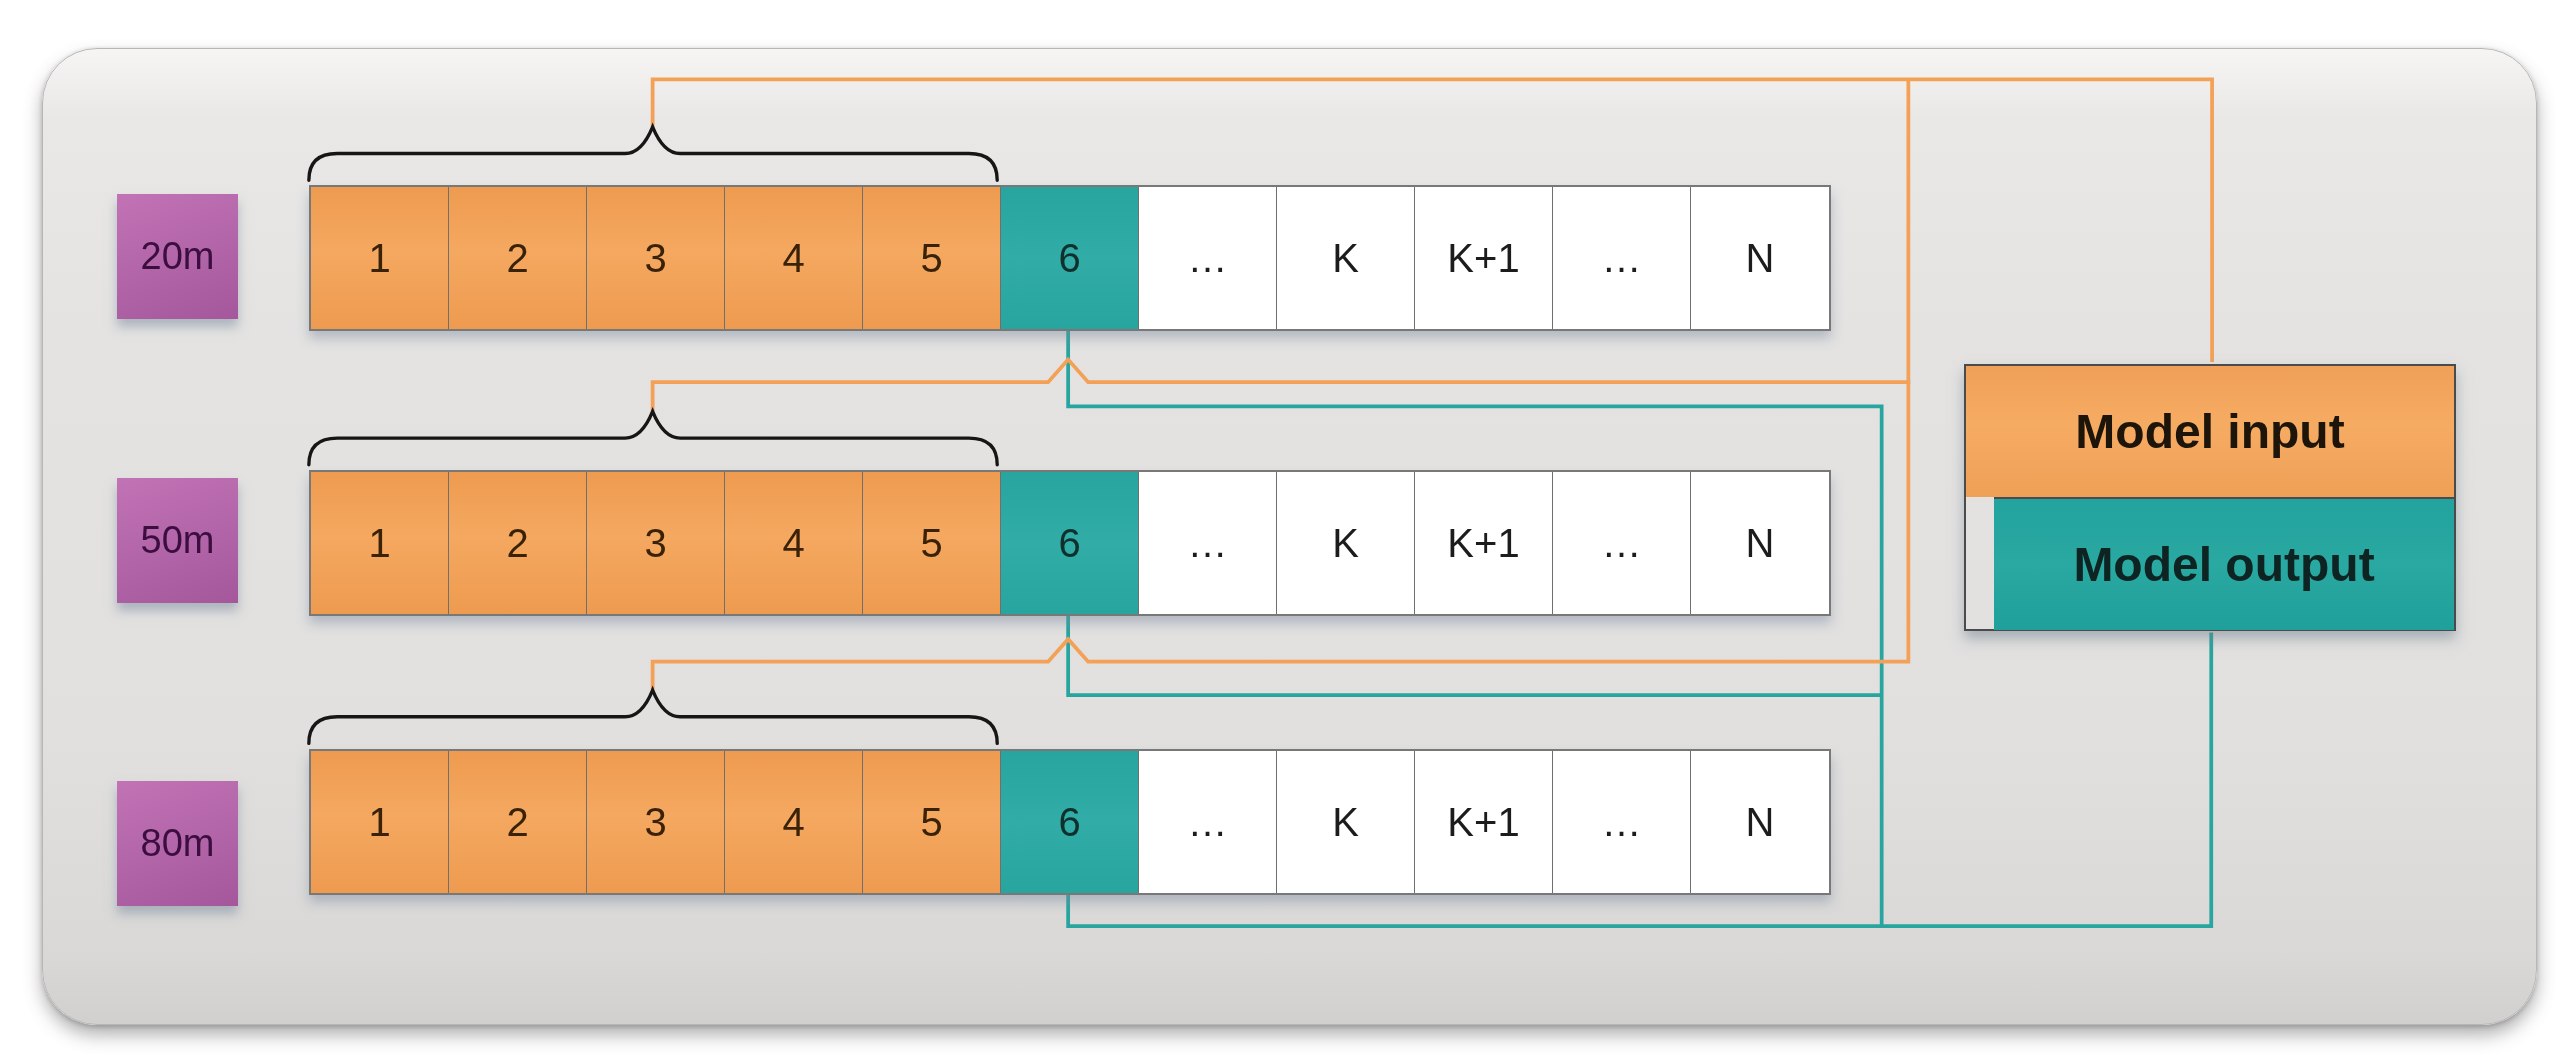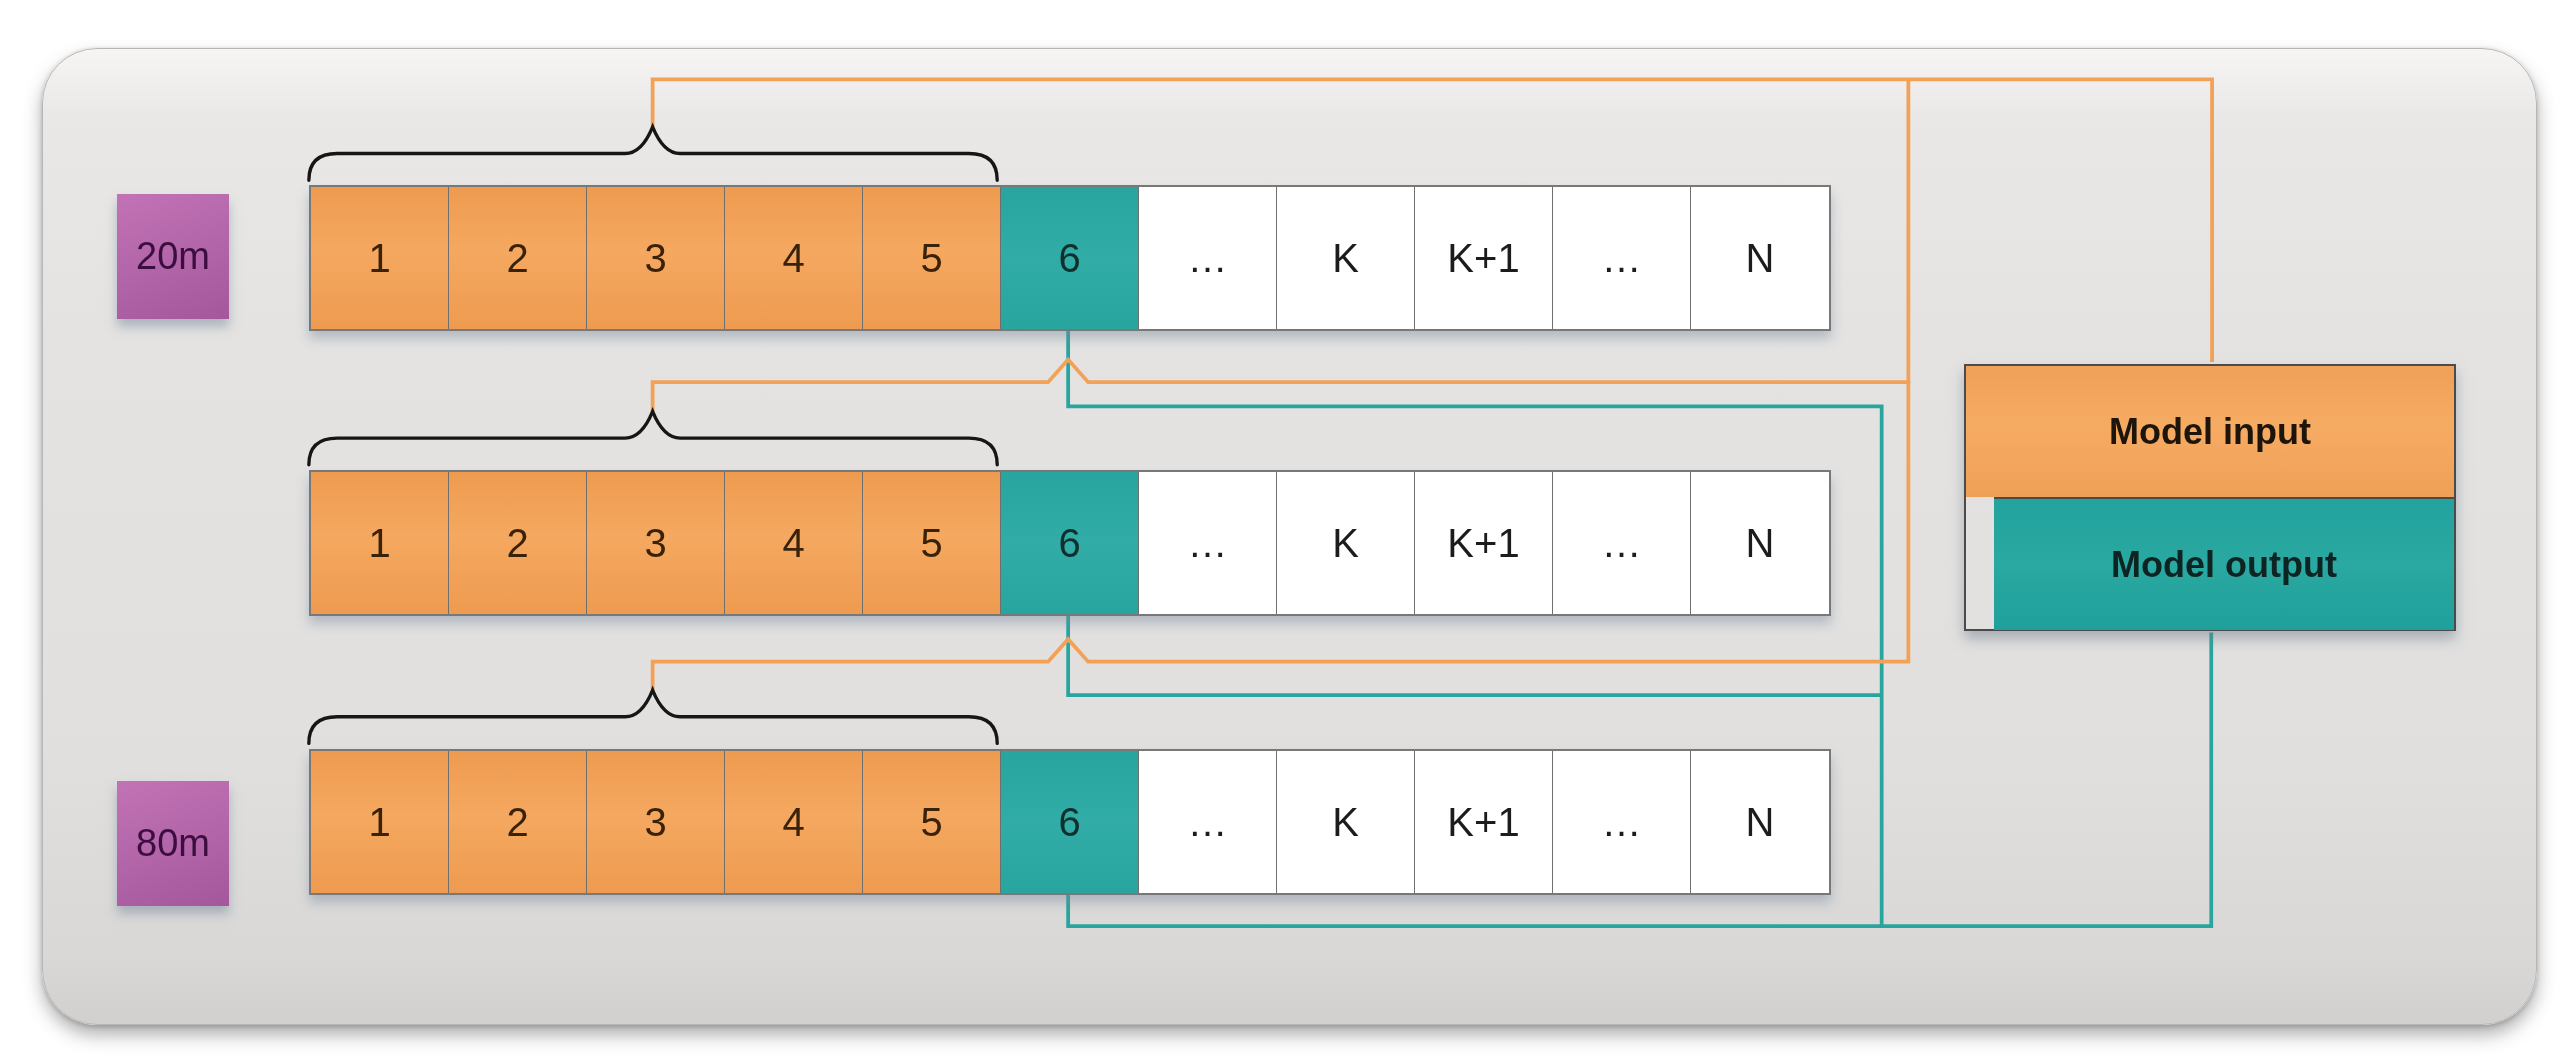--- a/index.html
+++ b/index.html
@@ -3,38 +3,38 @@
 <meta charset="utf-8">
 <style>
   html,body{margin:0;padding:0;background:#ffffff;}
   .stage{position:relative;width:2576px;height:1058px;background:#ffffff;overflow:hidden;
          font-family:"Liberation Sans", sans-serif;}
   .panel{position:absolute;left:42px;top:48px;width:2493px;height:975px;border-radius:55px;
          background:linear-gradient(180deg,#f6f5f4 0%,#e9e8e7 7%,#e4e3e2 28%,#e1e0df 70%,#d9d8d7 93%,#d1d0cf 100%);
          border:1.7px solid #b8b6b5;
          box-shadow:0 10px 18.4px rgba(80,80,80,.45), 0 1.7px 4.2px rgba(0,0,0,.2);}
   .connectors{position:absolute;left:0;top:0;width:2576px;height:1058px;}
-  .row-label{position:absolute;left:117px;width:112px;height:125px;
+  .row-label{position:absolute;left:117px;width:121px;height:125px;
              background:linear-gradient(160deg,#c173b6 0%,#b164a7 55%,#a4589b 100%);
              color:#3c0d3f;font-size:38px;display:flex;align-items:center;justify-content:center;
              box-shadow:0 7.5px 10px rgba(120,135,155,.5);}
   .cells{position:absolute;left:309px;height:142px;display:flex;
          border:2.5px solid #787878;box-sizing:content-box;
          box-shadow:0 7.5px 11px rgba(120,135,155,.45);}
   .cell{width:138px;box-sizing:border-box;display:flex;align-items:center;justify-content:center;
         font-size:40px;border-right:1.7px solid #6f6f6f;}
   .cell:last-child{border-right:none;}
   .cell.input{background:linear-gradient(180deg,#ee9b50 0%,#f5a860 45%,#ee9b50 100%);color:#3a2208;}
   .cell.output{background:linear-gradient(180deg,var(--c-output) 0%,#31aca6 50%,var(--c-output) 100%);color:#10302d;}
   .cell.future{background:#ffffff;color:#1c1c1c;}
   .legend{position:absolute;left:1964px;top:364px;width:492px;height:267px;
           border:2.5px solid #4b4b4b;box-sizing:border-box;
           box-shadow:0 7.5px 12.5px rgba(110,125,140,.5);}
   .legend-half{height:131px;display:flex;align-items:center;justify-content:center;
-               font-size:36px;font-weight:bold;color:#1d140a;}
+               font-size:48px;font-weight:bold;color:#1d140a;}
   .legend-input{background:linear-gradient(180deg,#f0a058 0%,#f6ab63 45%,#efa057 100%);}
   .legend-output{background:linear-gradient(180deg,#22a39d 0%,#2aa8a2 50%,#1fa09a 100%);
                  border-top:2.5px solid #4b4b4b;color:#0e2422;margin-left:28px;}
 </style>
 </head>
 <body>
 
 <div class="stage">
 
   <div class="panel"></div>
@@ -55,20 +55,23 @@
 
     <g fill="none" stroke="var(--c-brace)" stroke-width="4" stroke-linecap="round">
       <path d="M370 216 Q370 184 404 184 L749 184 Q769 184 782 152 Q795 184 815 184 L1161 184 Q1195 184 1195 216"></path>
       <path d="M370 557 Q370 525 404 525 L749 525 Q769 525 782 493 Q795 525 815 525 L1161 525 Q1195 525 1195 557"></path>
       <path d="M370 891 Q370 859 404 859 L749 859 Q769 859 782 827 Q795 859 815 859 L1161 859 Q1195 859 1195 891"></path>
     </g>
   </svg>
 
   <div class="row-label" style="top:194px">
     <span>20m</span>
+  </div>
+  <div class="row-label" style="top:478px">
+    <span>50m</span>
   </div>
   <div class="row-label" style="top:781px">
     <span>80m</span>
   </div>
 
   <div class="cells" style="top:185px">
       <div class="cell input">1</div>
       <div class="cell input">2</div>
       <div class="cell input">3</div>
       <div class="cell input">4</div>

